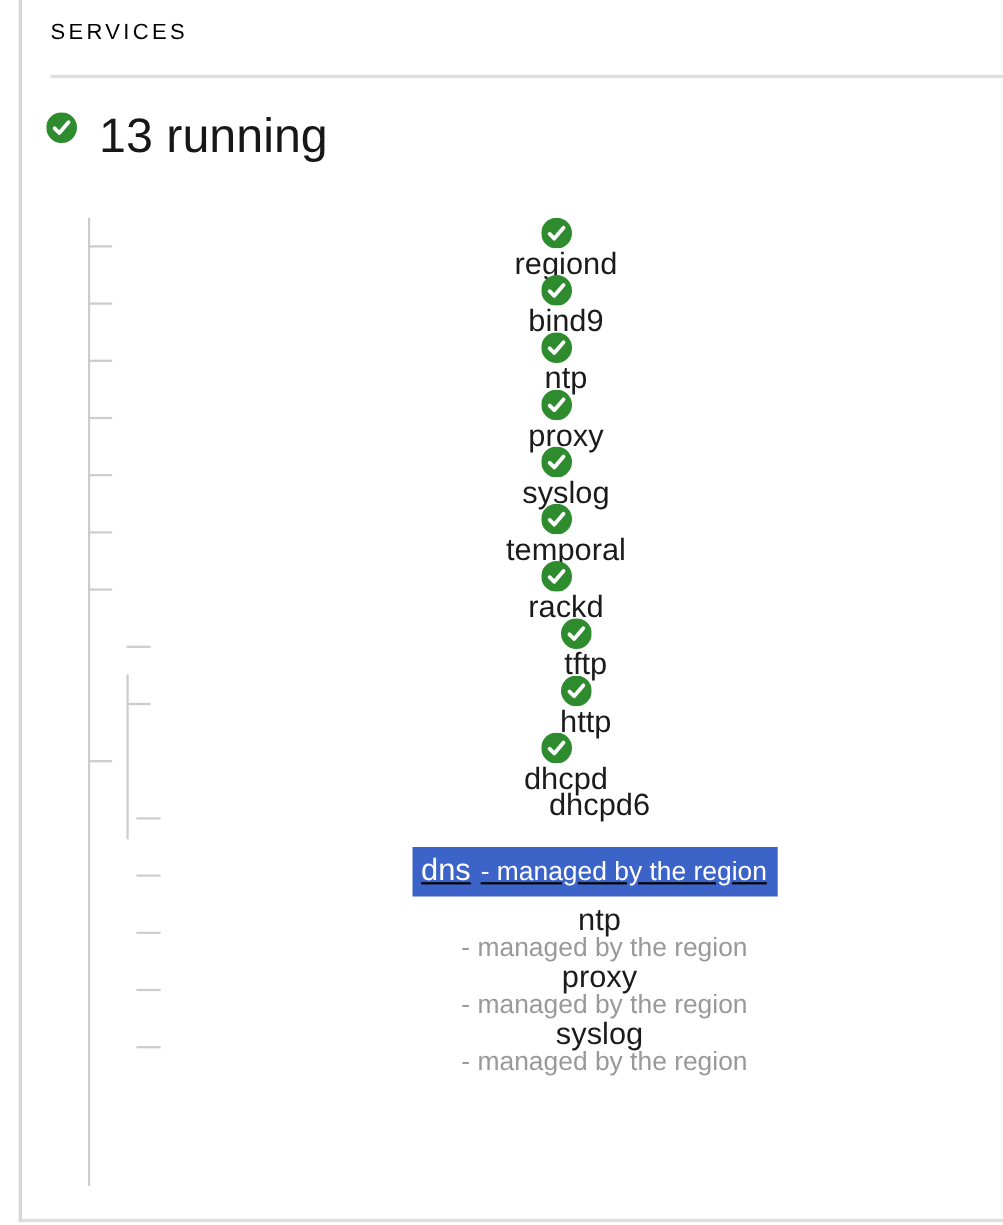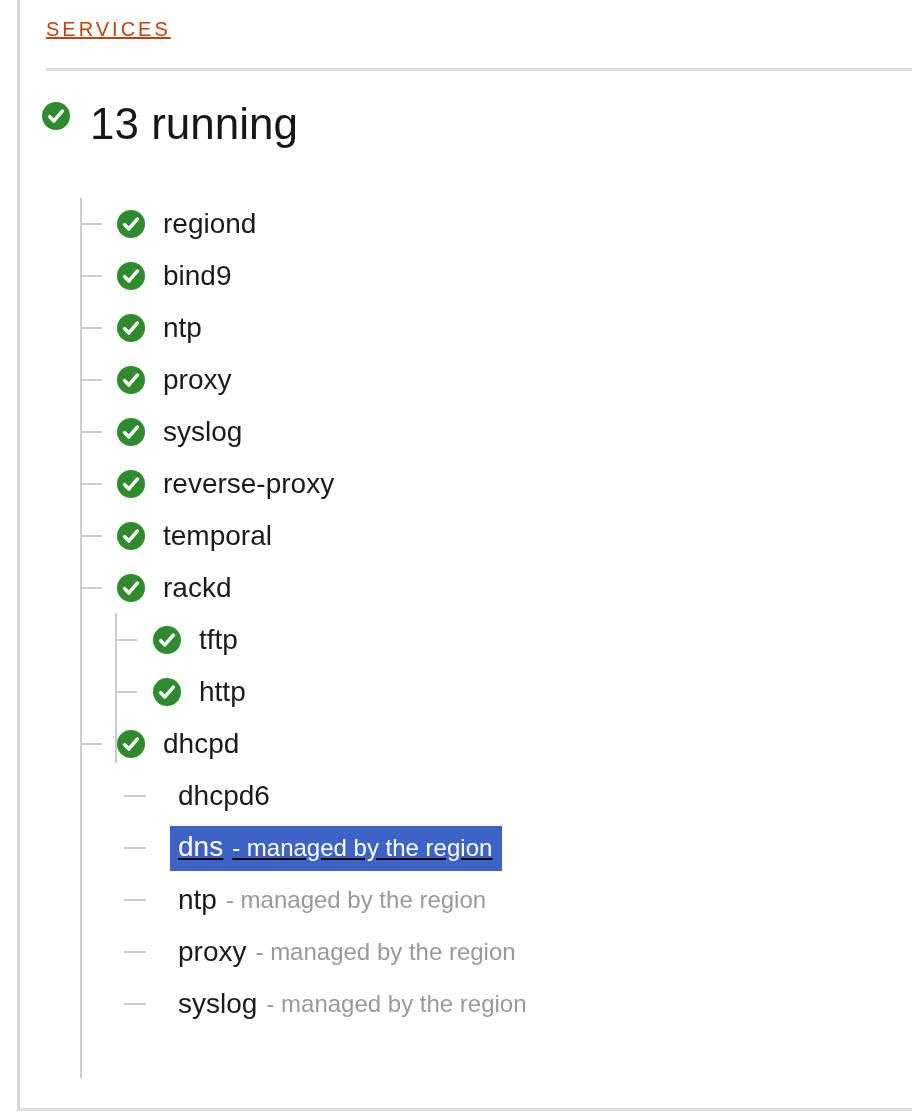--- a/index.html
+++ b/index.html
@@ -29,22 +29,21 @@
     border-left: 3px solid var(--border-grey);
     border-bottom: 3px solid #dedede;
     background: #fff;
   }
   .panel-title {
     position: absolute;
     left: 26px;
     top: 18px;
     font-size: 20px;
     letter-spacing: 3px;
-    color: #c2410c;
-    text-decoration: underline;
+    color: #000000;
   }
   .heading-divider {
     position: absolute;
     left: 26px;
     right: 0;
     top: 68px;
     height: 3px;
     background: #dedede;
   }
   .summary {
@@ -87,20 +86,21 @@
     top: 613px;
     width: 2px;
     height: 150px;
     background: var(--line-grey);
   }
   .row {
     position: relative;
     height: 52px;
     display: flex;
     align-items: center;
+    flex-direction: column;
   }
   .row .tick {
     position: absolute;
     top: 25px;
     width: 22px;
     height: 2px;
     background: var(--line-grey);
   }
   .lvl1 .tick { left: 60px; }
   .lvl2 .tick { left: 95px; }
@@ -193,27 +193,20 @@
     </div>
 
     <div class="row lvl1">
       <span class="tick"></span>
       <span class="icon-success"><svg width="28" height="28">
             <use href="#check-circle"></use>
           </svg></span>
       <span class="name">syslog</span>
     </div>
 
-    <div class="row lvl1">
-      <span class="tick"></span>
-      <span class="icon-success"><svg width="28" height="28">
-            <use href="#check-circle"></use>
-          </svg></span>
-      <span class="name">reverse-proxy</span>
-    </div>
 
     <div class="row lvl1">
       <span class="tick"></span>
       <span class="icon-success"><svg width="28" height="28">
             <use href="#check-circle"></use>
           </svg></span>
       <span class="name">temporal</span>
     </div>
 
     <div class="row lvl1">

